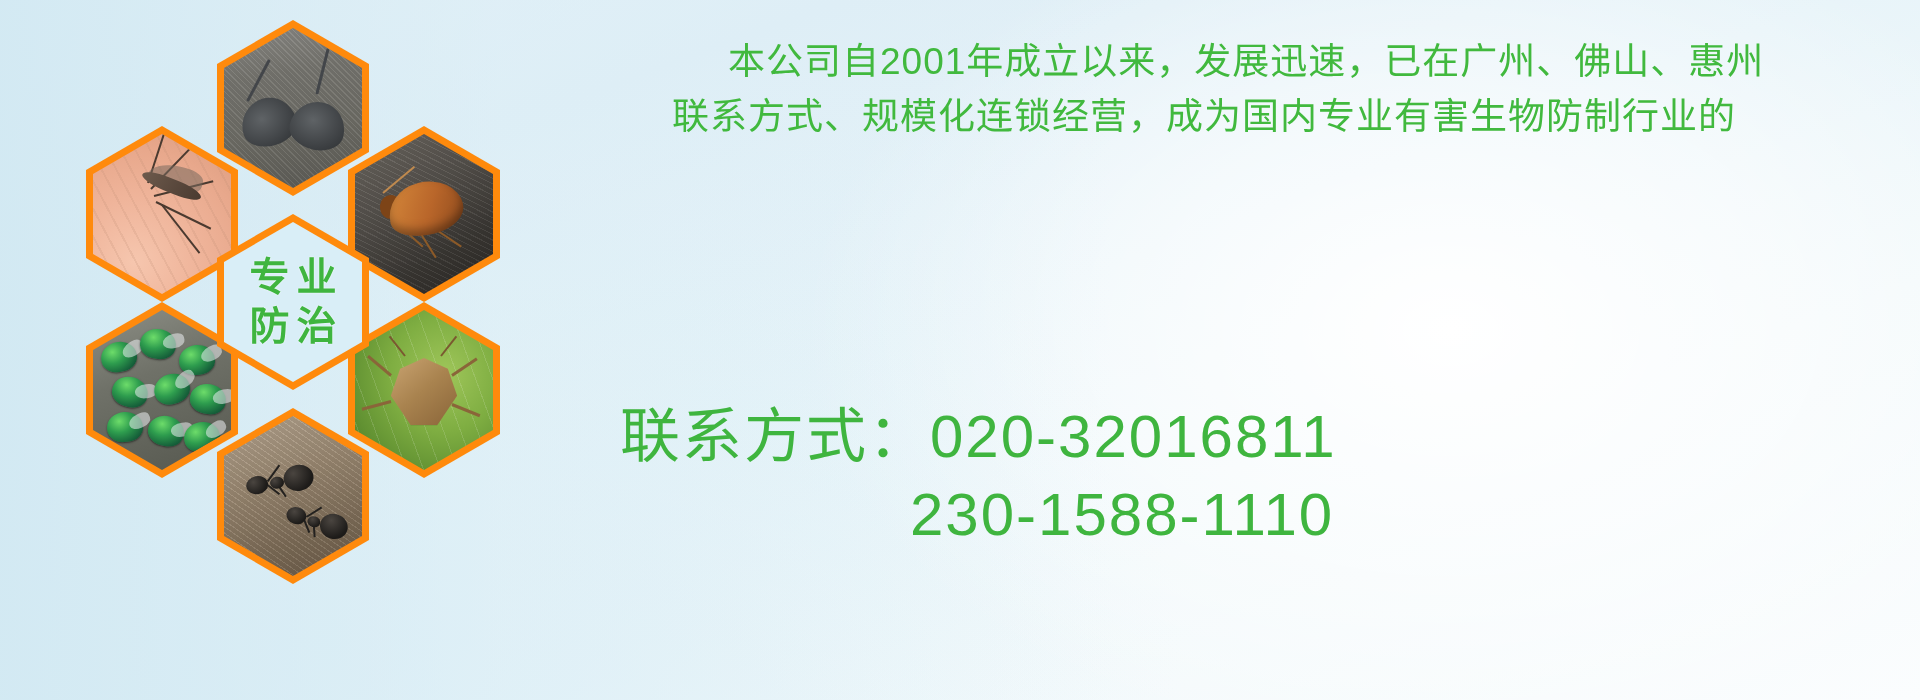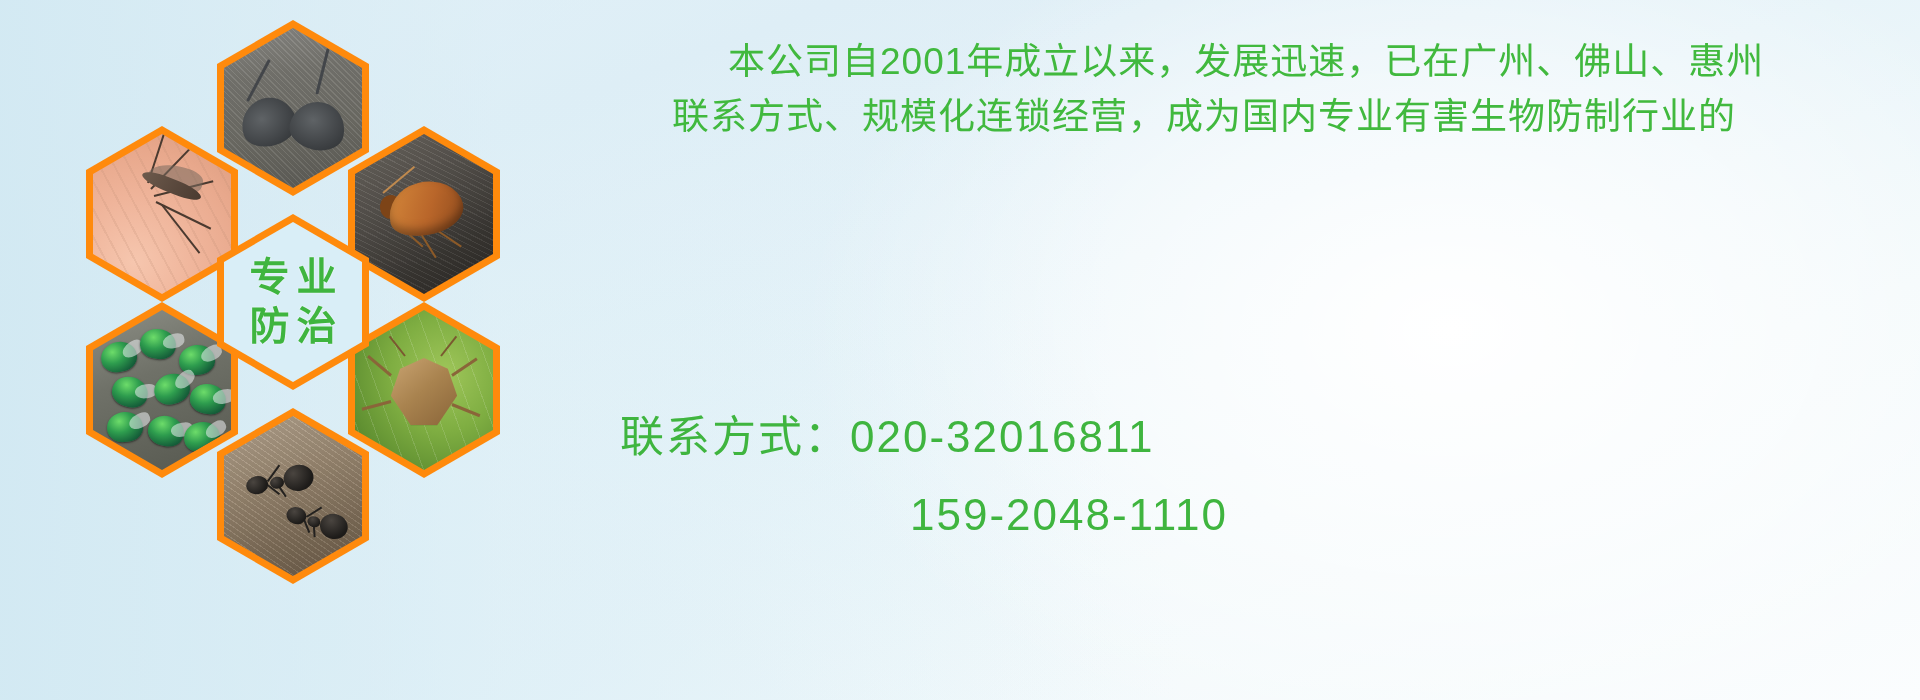--- a/index.html
+++ b/index.html
@@ -149,21 +149,21 @@
   
   #copy{position:absolute;left:644px;top:34px;width:1270px;z-index:4;margin-left:28px;}
   .para-line{
     color:#41b93e;font-size:37px;line-height:55px;letter-spacing:1px;white-space:pre;
     font-family:"Liberation Sans","DejaVu Sans",sans-serif;
   }
   .para-line.first{text-indent:56px;}
 
   #contact{position:absolute;left:620px;top:398px;width:1300px;z-index:4;}
   .contact-line{
-    color:#3fb53f;font-size:44px;line-height:78px;letter-spacing:2px;white-space:pre;
+    color:#3fb53f;font-size:60px;line-height:78px;letter-spacing:2px;white-space:pre;
     font-family:"Liberation Sans","DejaVu Sans",sans-serif;
   }
   .contact-line.second{padding-left:290px;}
 </style>
 </head>
 <body>
 
 <div id="banner">
 
   <div class="honeycomb">
@@ -292,16 +292,16 @@
 
   </div>
 
   <div id="copy">
     <div class="para-line first">本公司自2001年成立以来，发展迅速，已在广州、佛山、惠州</div>
     <div class="para-line">联系方式、规模化连锁经营，成为国内专业有害生物防制行业的</div>
   </div>
 
   <div id="contact">
     <div class="contact-line">联系方式：020-32016811</div>
-    <div class="contact-line second">159-2048-1110</div>
+    <div class="contact-line second">230-1588-1110</div>
   </div>
 
 </div>
 
 </body></html>

